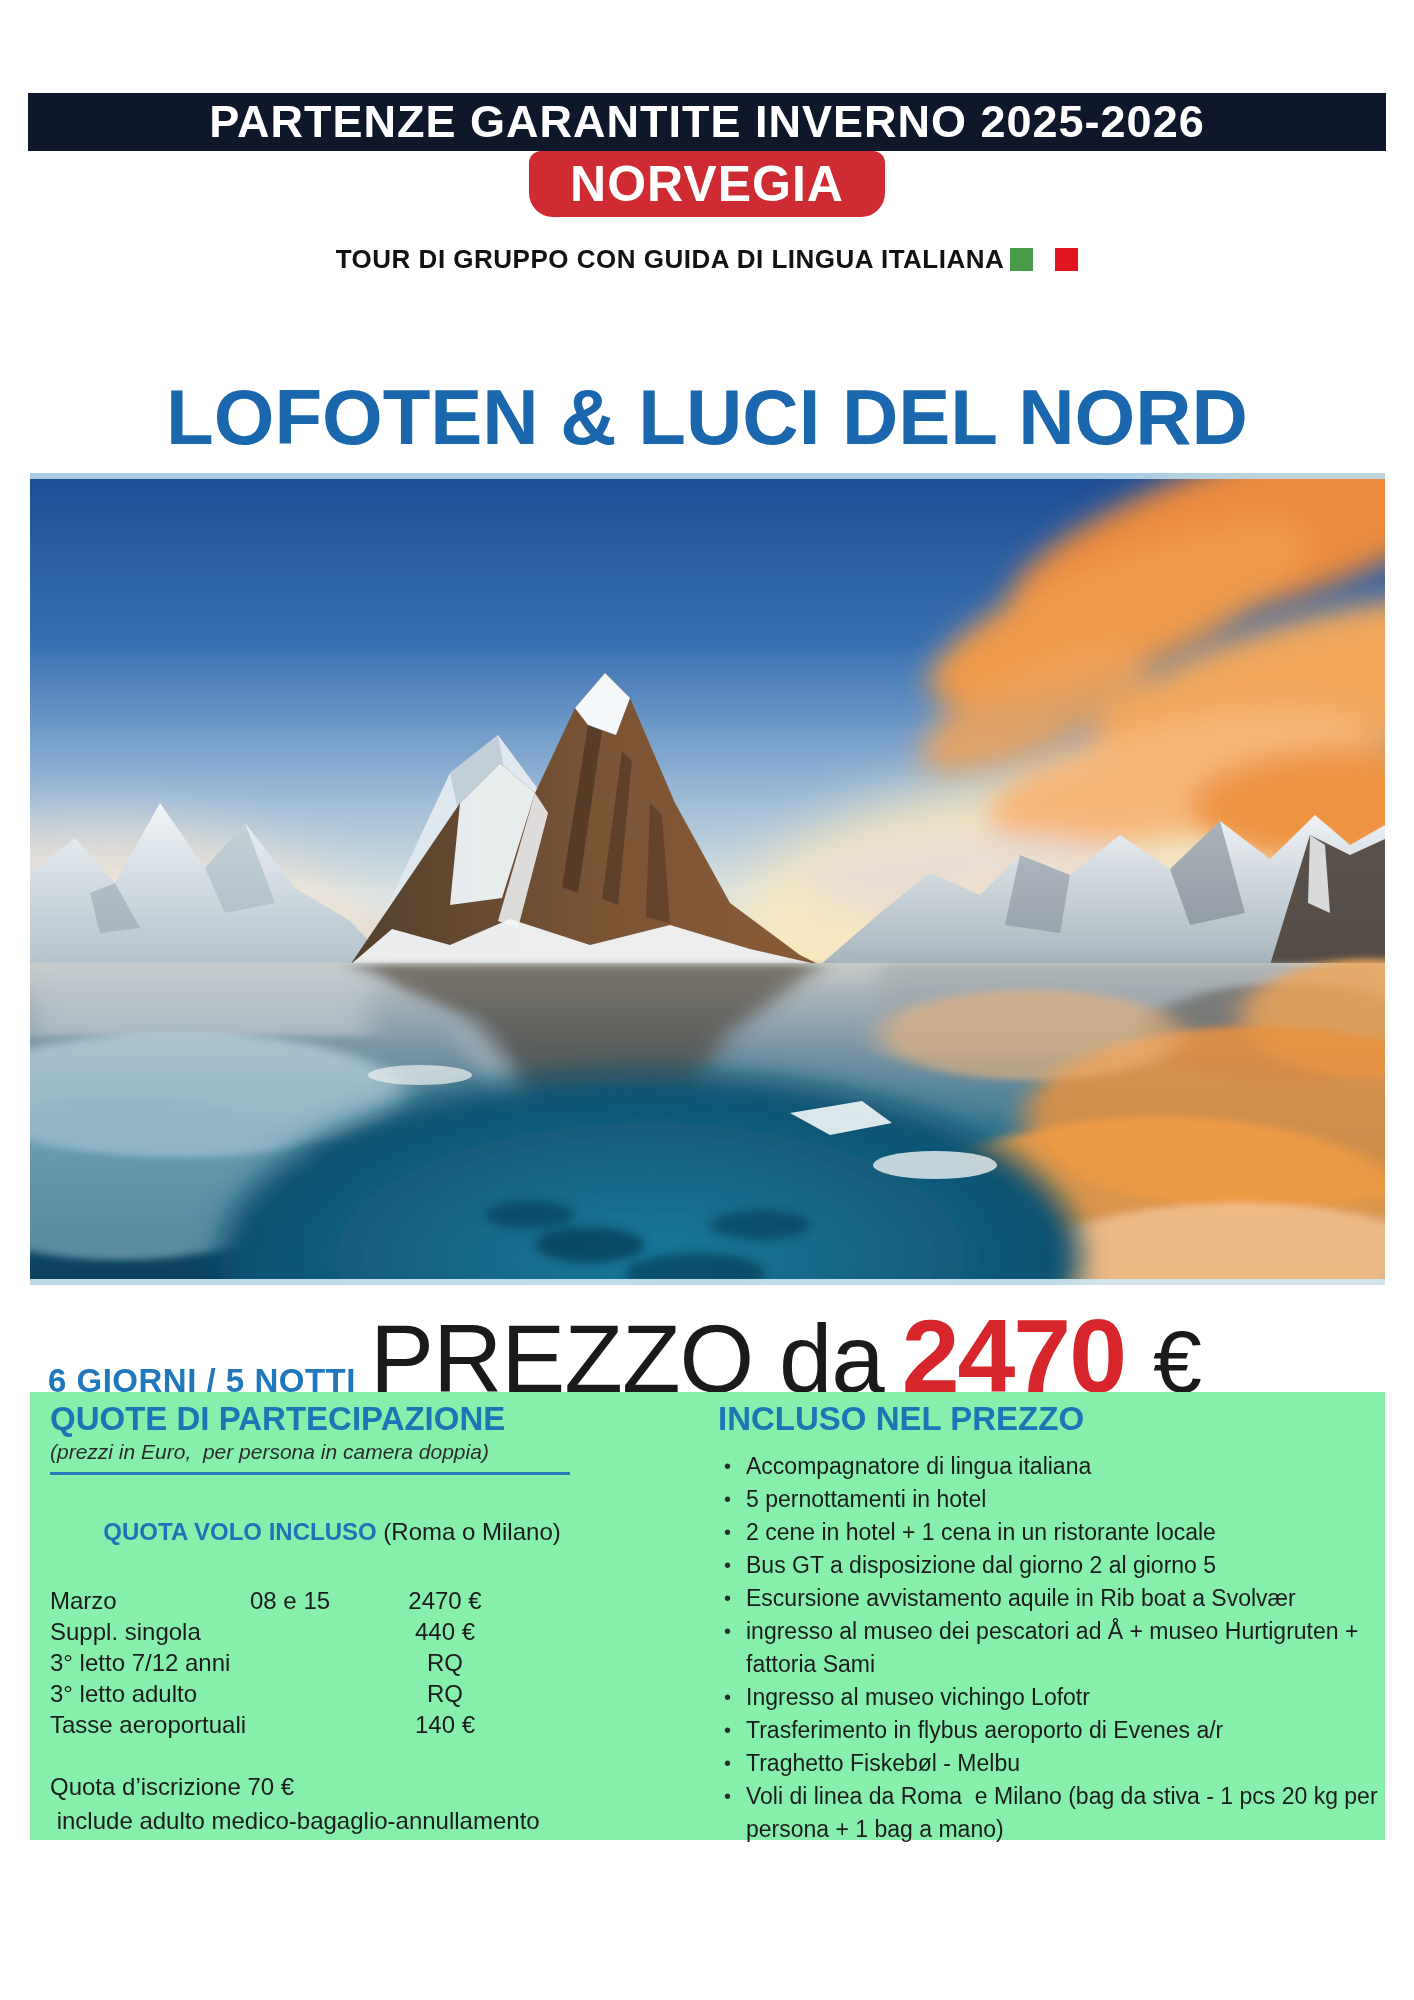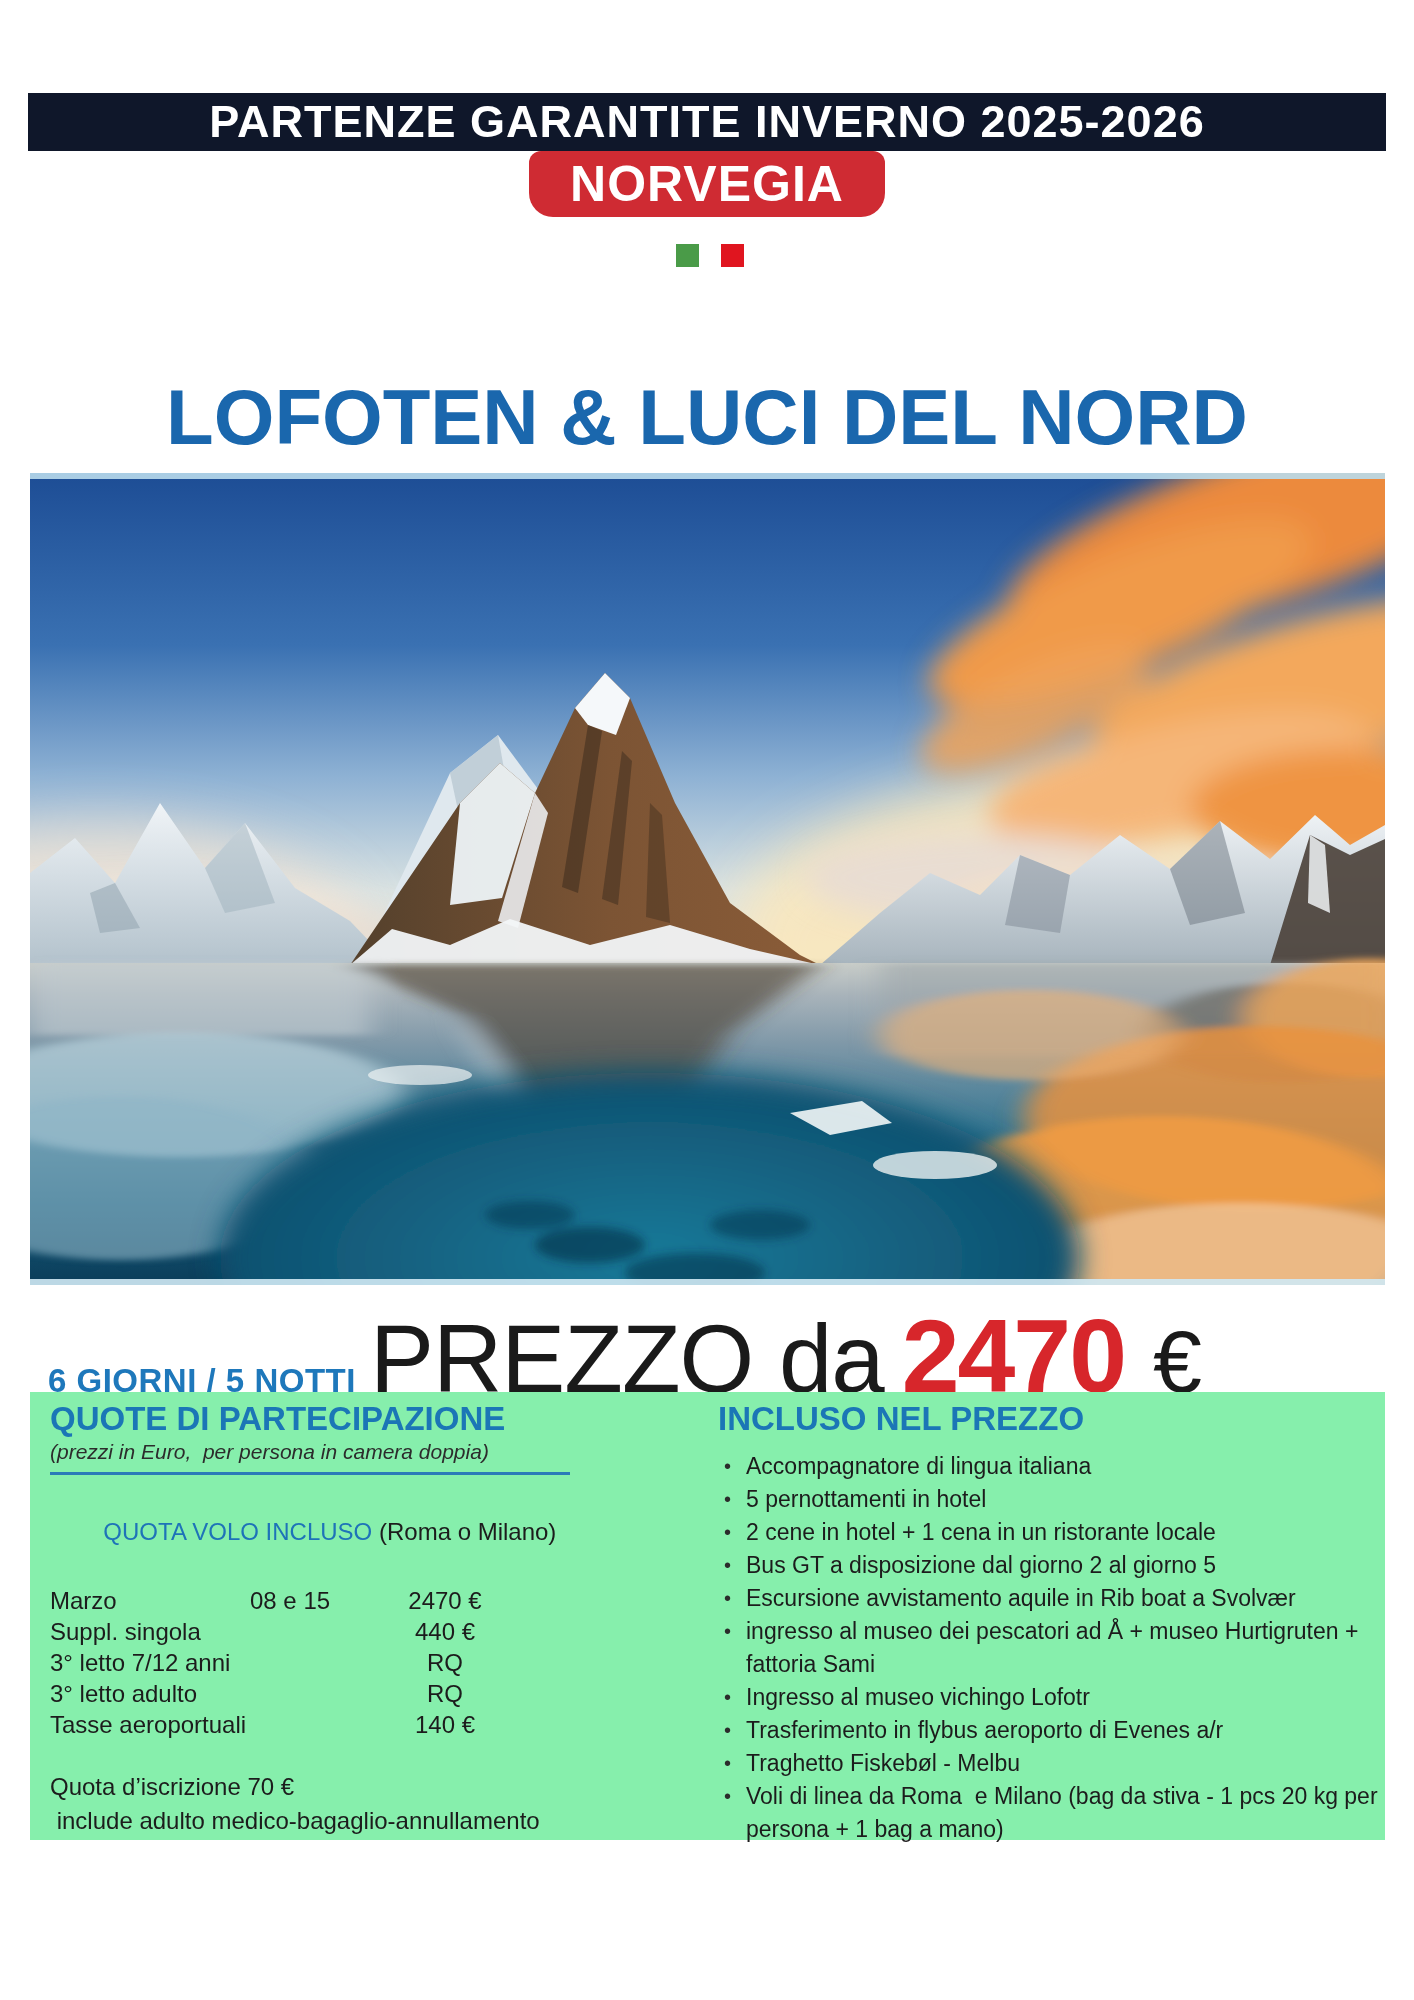--- a/index.html
+++ b/index.html
@@ -60,21 +60,21 @@
   .panel {
     position:absolute; left:30px; top:1392px; width:1355px; height:448px;
     background:#86efac;
   }
   .col-left  { position:absolute; left:20px;  top:8px; width:620px; }
   .col-right { position:absolute; left:688px; top:8px; width:665px; }
   .panel h2 { margin:0; font-size:33px; font-weight:bold; color:#1b76b6; letter-spacing:0px; line-height:38px; }
   .subheading { font-size:21px; font-style:italic; color:#2c2c2c; margin-top:2px; white-space:pre-wrap; }
   .rule { margin-top:8px; width:520px; border-top:3px solid #2b7ab8; }
   .flight-line { margin-top:12px; font-size:24px; line-height:30px; white-space:pre-wrap; }
-  .flight-label { color:#1e73b8; font-weight:normal; }
+  .flight-label { color:#1e73b8; font-weight:bold; }
   .flight-note { color:#1c1c1c; }
   .q-rows { margin-top:8px; }
   .q-row { display:flex; font-size:24px; color:#1c1c1c; line-height:31px; }
   .q-label { width:200px; }
   .q-dates { width:120px; }
   .q-value { width:150px; text-align:center; }
   .notes { margin-top:30px; }
   .note { font-size:24px; color:#1c1c1c; line-height:34px; white-space:pre-wrap; }
 
   .inc-list { list-style:none; margin:12px 0 0 0; padding:0; }
@@ -93,20 +93,21 @@
 
   <div class="banner">
     <span class="banner-text">PARTENZE GARANTITE INVERNO 2025-2026</span>
   </div>
 
   <div class="badge">
     <span class="badge-text">NORVEGIA</span>
   </div>
 
   <div class="subtitle-row">
+    <span class="subtitle-text">TOUR DI GRUPPO CON GUIDA DI LINGUA ITALIANA</span>
     <span class="flag">
       <span class="sq green"></span>
       <span class="gap"></span>
       <span class="sq red"></span>
     </span>
   </div>
 
   <div class="page-title">LOFOTEN &amp; LUCI DEL NORD</div>
 
   <div class="photo">

